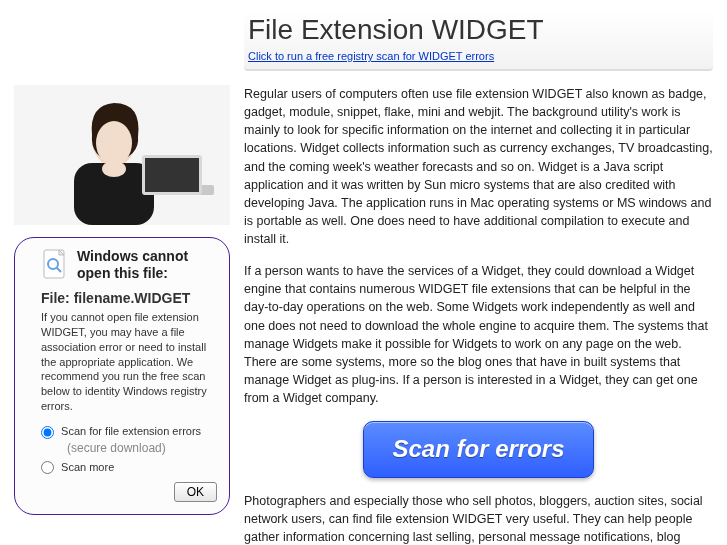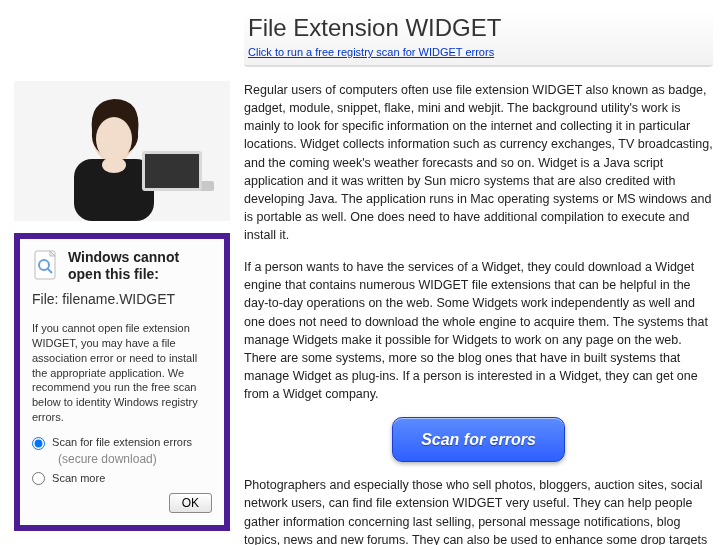--- a/index.html
+++ b/index.html
@@ -18,21 +18,21 @@
     margin-left: 230px;
     border-bottom: 2px solid #ddd;
     padding-bottom: 6px;
     margin-bottom: 14px;
     background: linear-gradient(#fff, #f2f2f2);
     border-radius: 4px;
     padding-left: 4px;
     padding-top: 4px;
   }
   .header h1 {
-    font-size: 24px;
+    font-size: 28px;
     font-weight: normal;
     color: #333;
     margin-bottom: 2px;
   }
   .header a {
     color: #0033cc;
     font-size: 11px;
     text-decoration: underline;
     margin-top: 32px;
   }
@@ -50,23 +50,23 @@
     background: linear-gradient(135deg, #e8e8e8 0%, #fdfdfd 50%, #e0e0e0 100%);
     display: flex;
     align-items: center;
     justify-content: center;
     margin-bottom: 12px;
     position: relative;
     overflow: hidden;
   }
   .photo svg { width: 100%; height: 100%; }
   .sidebox {
-    border: 6px solid #4c1d95;
-    border-radius: 0;
-    padding: 10px 12px 12px 12px;
+    border: 1px solid #4c1d95;
+    border-radius: 20px;
+    padding: 10px 12px 12px 26px;
     background: #fcfcfc;
   }
   .sb-head {
     display: flex;
     align-items: flex-start;
     gap: 8px;
     margin-bottom: 8px;
   }
   .sb-icon {
     width: 28px;
@@ -74,22 +74,22 @@
     flex-shrink: 0;
   }
   .sb-title {
     font-size: 14px;
     font-weight: bold;
     line-height: 1.2;
     color: #222;
   }
   .sb-file {
     font-size: 14px;
-    font-weight: normal;
-    margin-bottom: 14px;
+    font-weight: bold;
+    margin-bottom: 4px;
   }
   .sb-desc {
     font-size: 11px;
     line-height: 1.35;
     color: #333;
     margin-bottom: 11px;
   }
   .sb-options label {
     display: block;
     font-size: 11px;
@@ -128,21 +128,21 @@
   .scanbtn-wrap {
     text-align: center;
     margin: 10px 0 14px 0;
   }
   .scanbtn {
     display: inline-block;
     background: linear-gradient(#5b8cff, #2f5fff);
     color: #fff;
     font-weight: bold;
     font-style: italic;
-    font-size: 16px;
+    font-size: 24px;
     padding: 10px 28px;
     border-radius: 10px;
     border: 1px solid #1a3fd0;
     box-shadow: 0 2px 4px rgba(0,0,0,0.3), inset 0 1px 0 rgba(255,255,255,0.5);
     text-shadow: 0 1px 1px rgba(0,0,0,0.4);
     cursor: pointer;
     font-family: Arial, sans-serif;
   }
 </style>
 </head>

